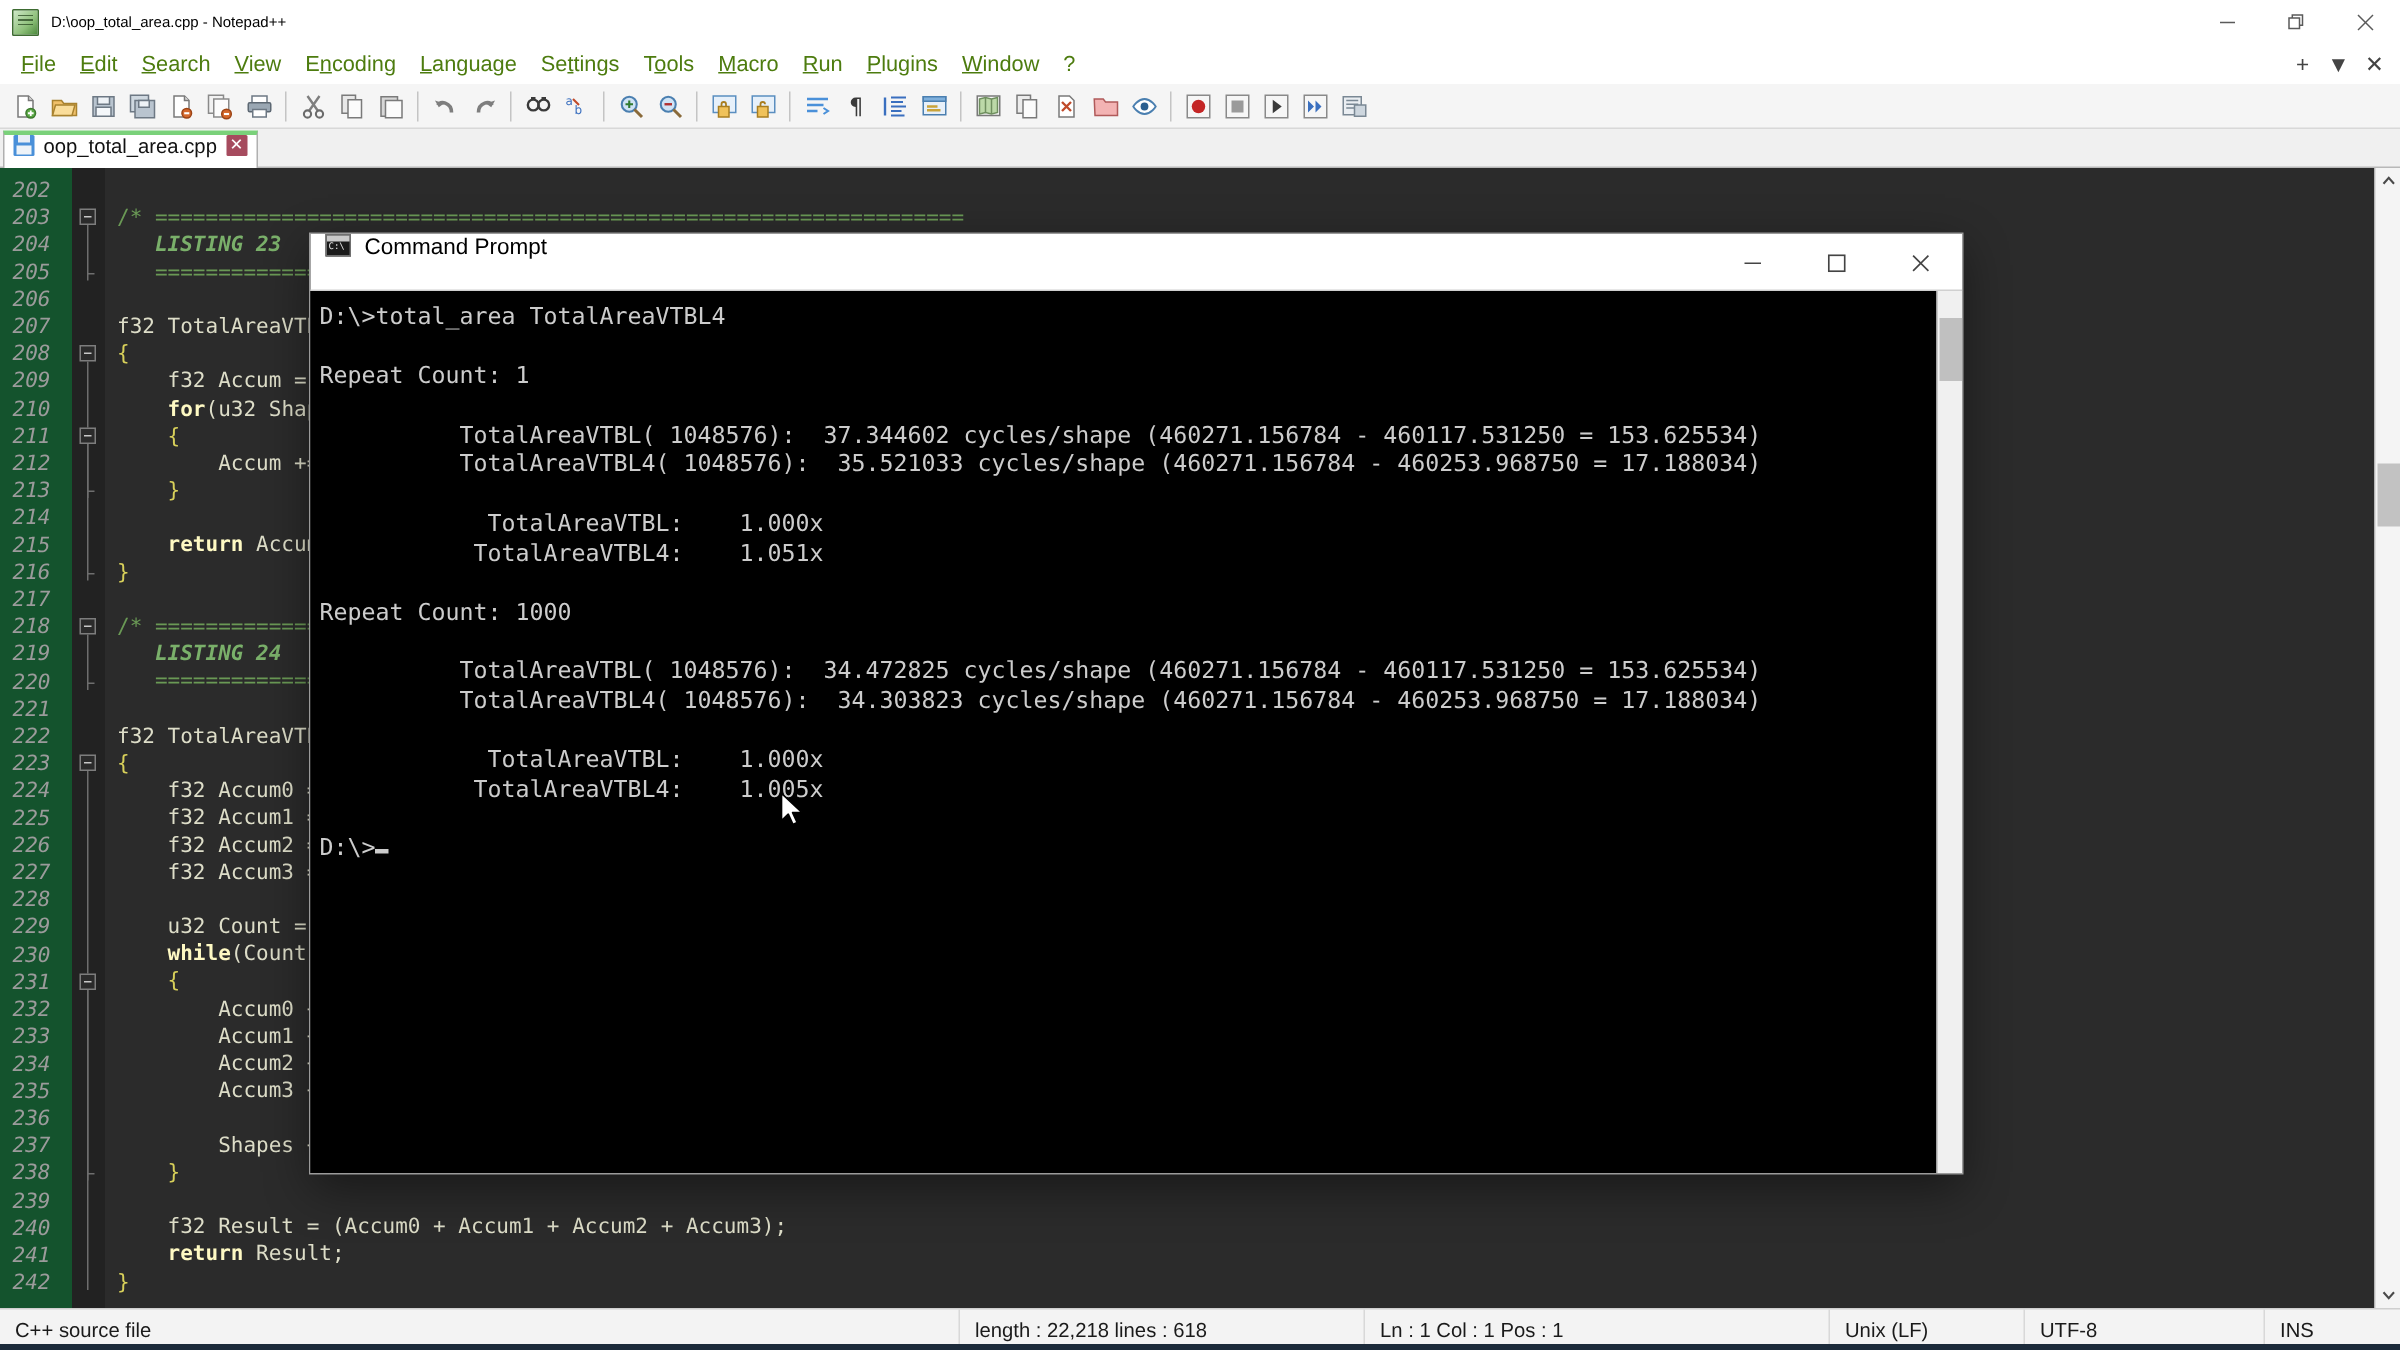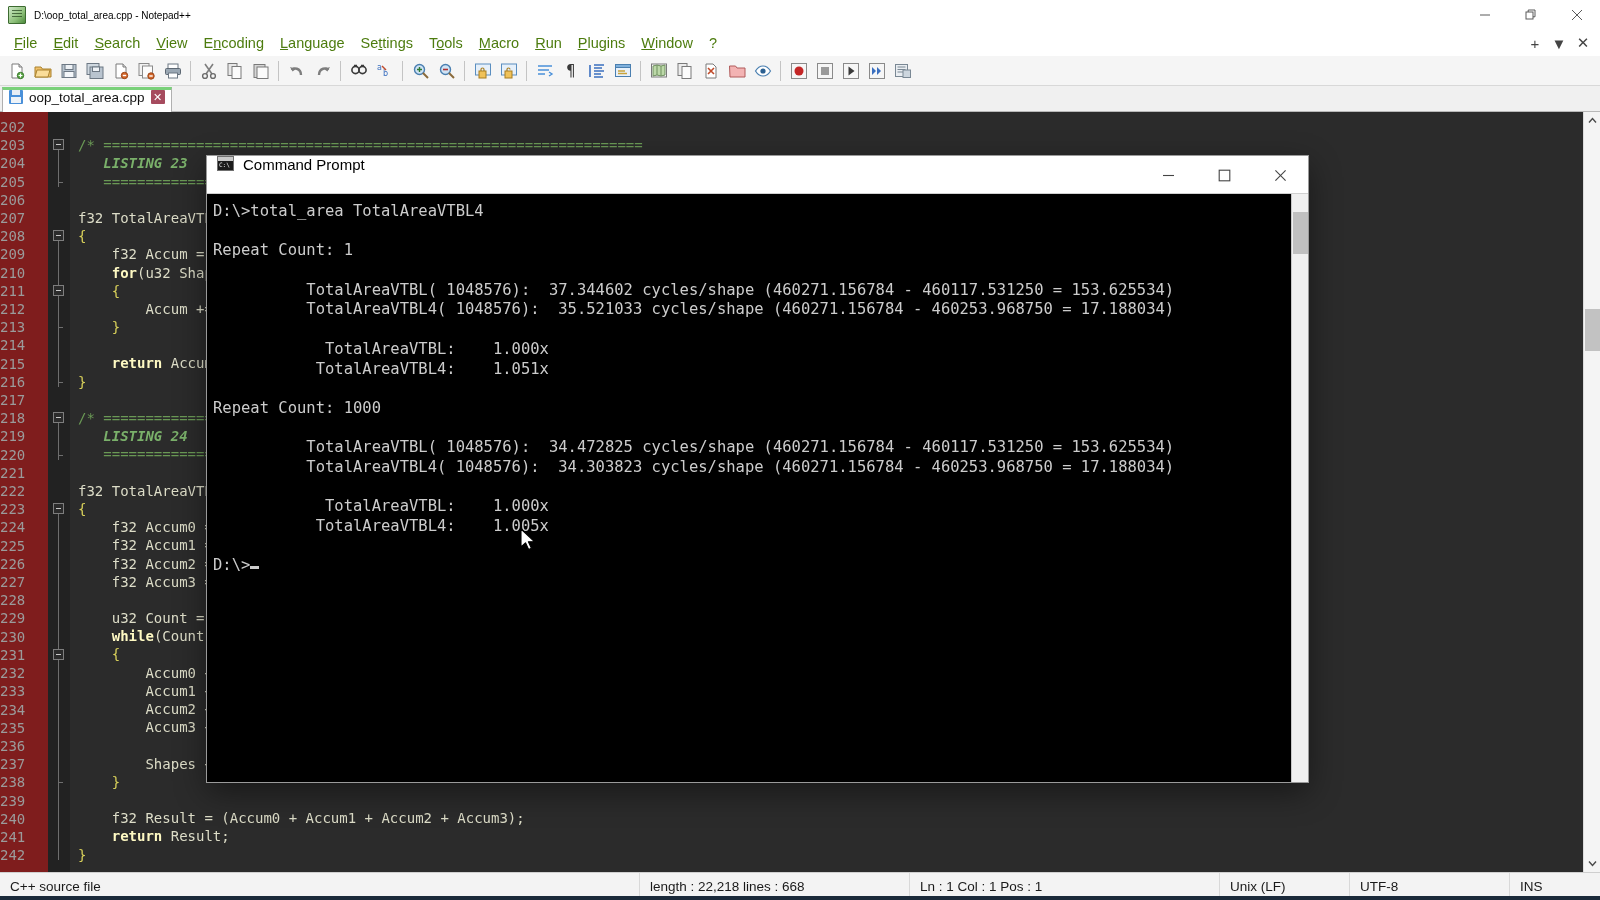--- a/index.html
+++ b/index.html
@@ -134,28 +134,29 @@
   
   #npp-editor {
     flex: 1 1 auto;
     position: relative;
     background: #2b2b2b;
     overflow: hidden;
     display: flex;
   }
   #gutter {
     flex: 0 0 48px;
-    background: #7f1d1d;
+    background: #14532d;
     color: #9b9b9b;
     font-family: "DejaVu Sans Mono", monospace;
     font-size: 14px;
     line-height: 18.2px;
-    text-align: left;
+    text-align: center;
     padding: 6px 6px 0 0;
     user-select: none;
+    font-style: italic;
   }
   #foldmargin {
     flex: 0 0 22px;
     background: #222222;
     position: relative;
     padding-top: 6px;
   }
   .fold-box {
     position: absolute;
     width: 11px; height: 11px;
@@ -668,21 +669,21 @@
       <div class="sb-arrow down">
         <svg width="9" height="7" viewBox="0 0 9 7">
             <path d="M1 1.5L4.5 5.5 8 1.5" fill="none" stroke="#4a4a4a" stroke-width="1.4"></path>
           </svg>
       </div>
     </div>
   </div>
 
   <div id="npp-statusbar">
     <div class="sb-cell" style="width:640px">C++ source file</div>
-    <div class="sb-cell" style="width:270px">length : 22,218    lines : 668</div>
+    <div class="sb-cell" style="width:270px">length : 22,218    lines : 618</div>
     <div class="sb-cell" style="width:310px">Ln : 1    Col : 1    Pos : 1</div>
     <div class="sb-cell" style="width:130px">Unix (LF)</div>
     <div class="sb-cell" style="width:160px">UTF-8</div>
     <div class="sb-cell" style="width:90px;border-right:none">INS</div>
   </div>
 </div>
 
 <div id="cmd-window">
   <div id="cmd-titlebar">
     <div id="cmd-icon"></div>

